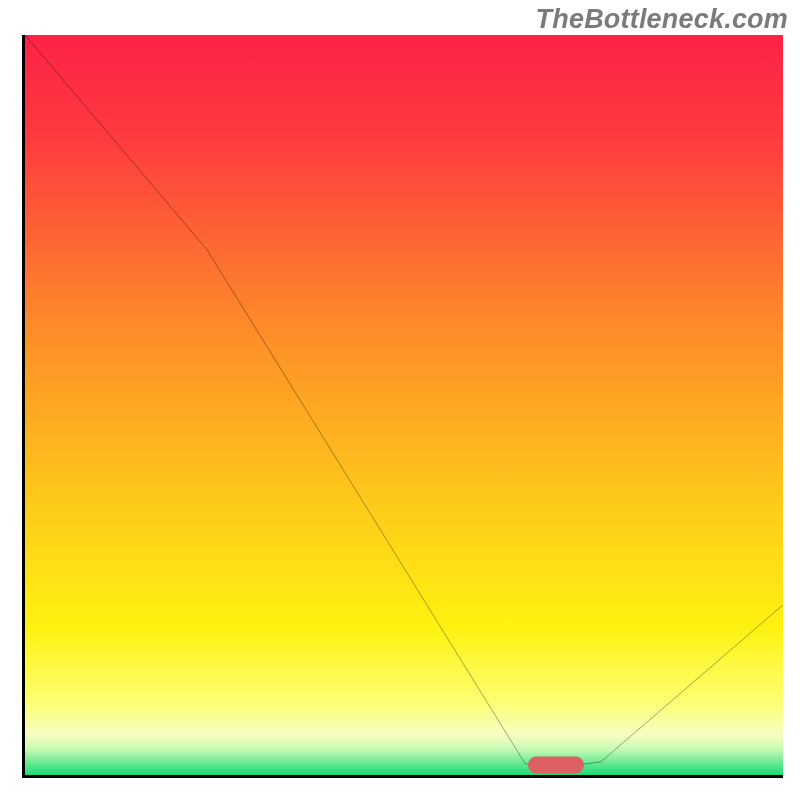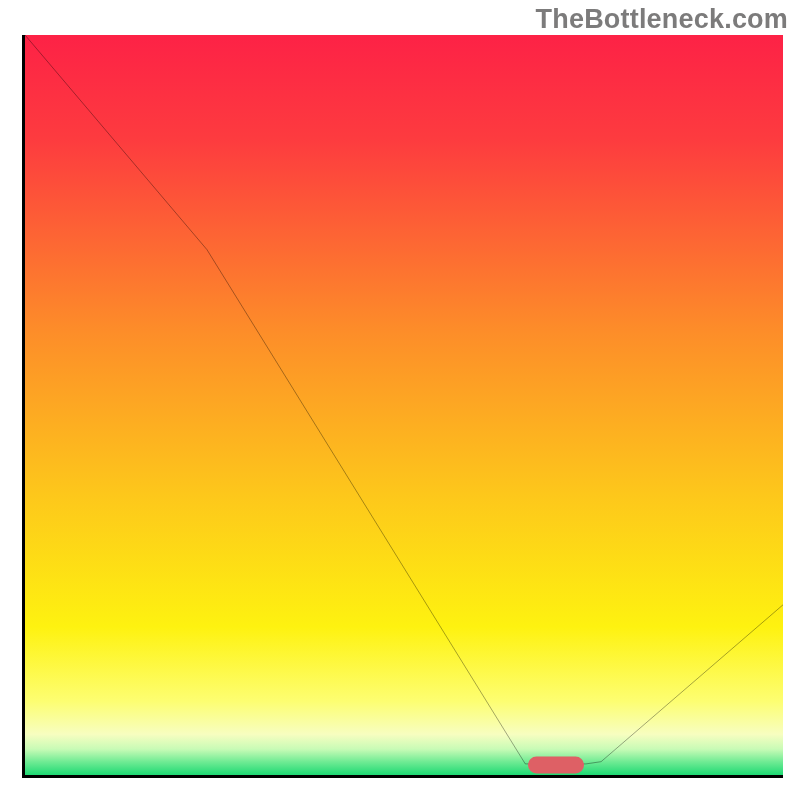--- a/index.html
+++ b/index.html
@@ -8,20 +8,21 @@
     width: 800px;
     height: 800px;
     background: #ffffff;
     font-family: Arial, Helvetica, sans-serif;
     overflow: hidden;
   }
   .stage {
     position: relative;
     width: 800px;
     height: 800px;
+    font-style: italic;
   }
   .watermark {
     position: absolute;
     top: 4px;
     right: 12px;
     font-size: 27px;
     font-weight: 600;
     color: #7c7b7b;
     letter-spacing: 0.2px;
     z-index: 10;

